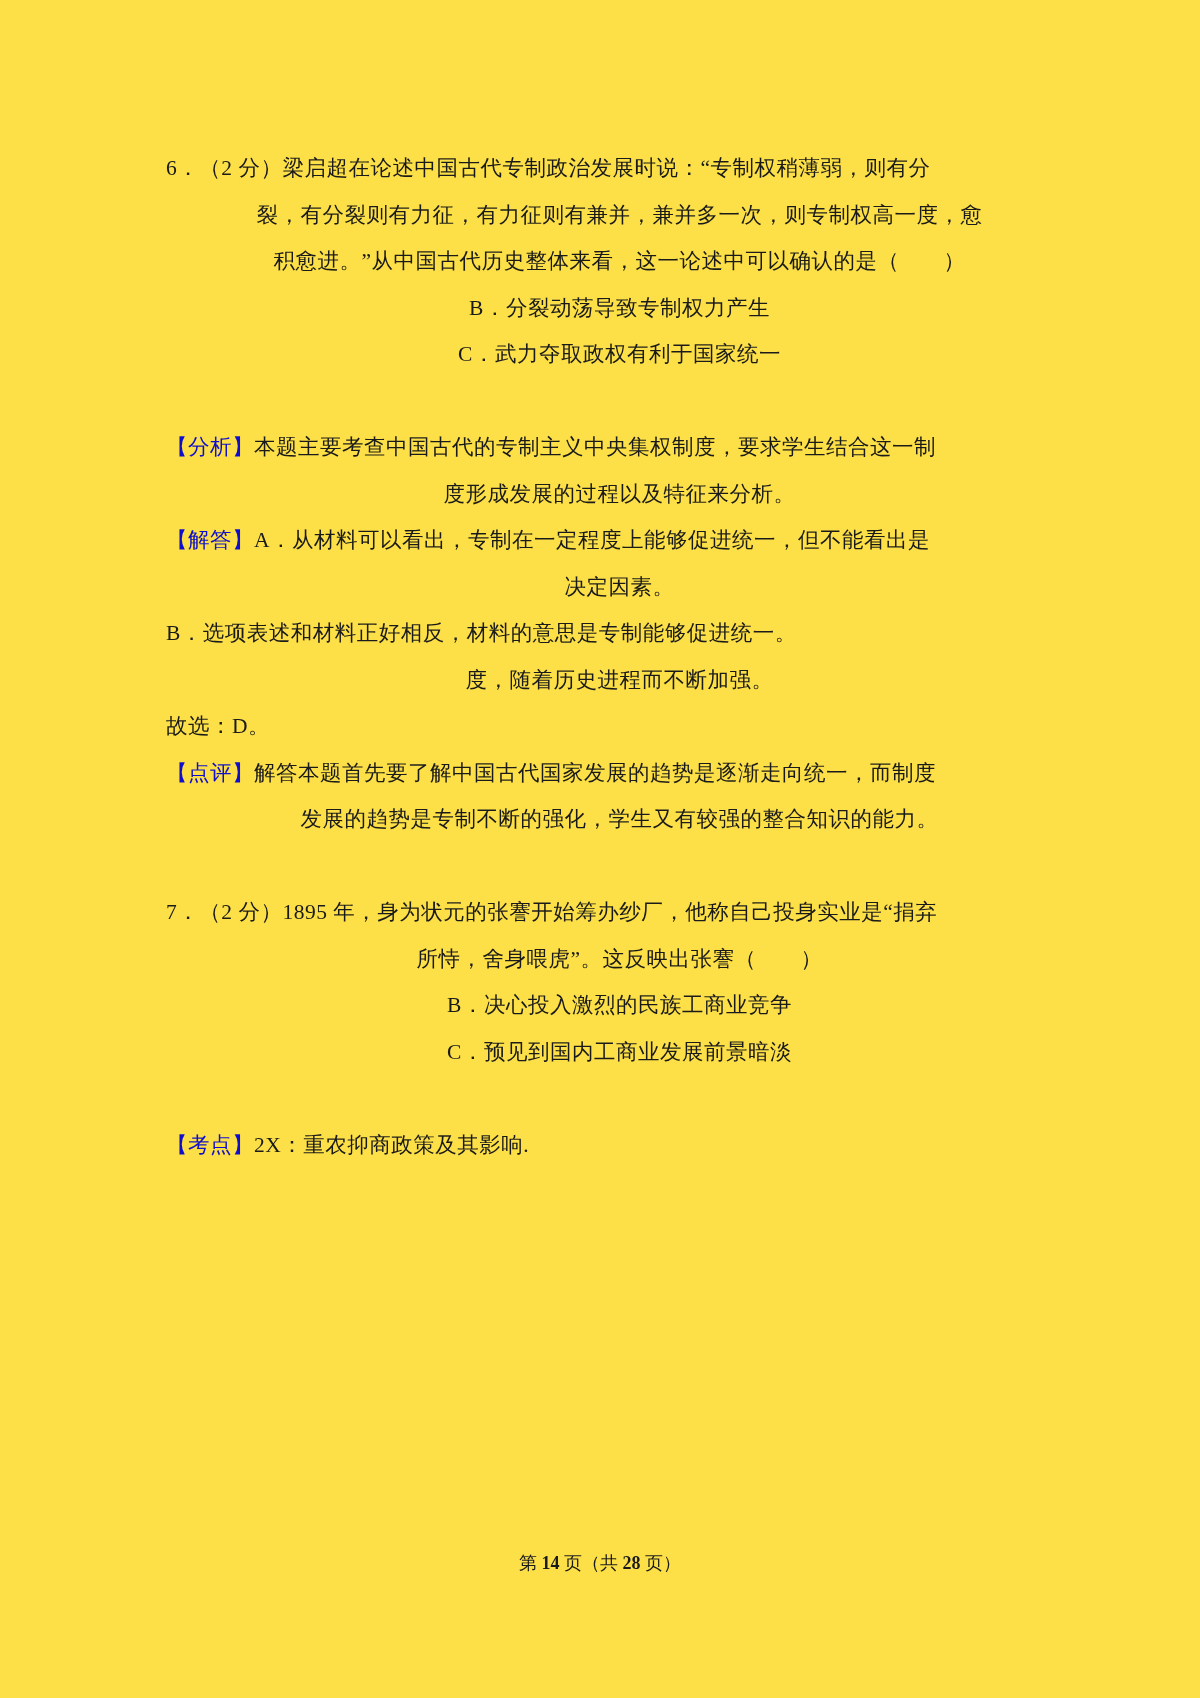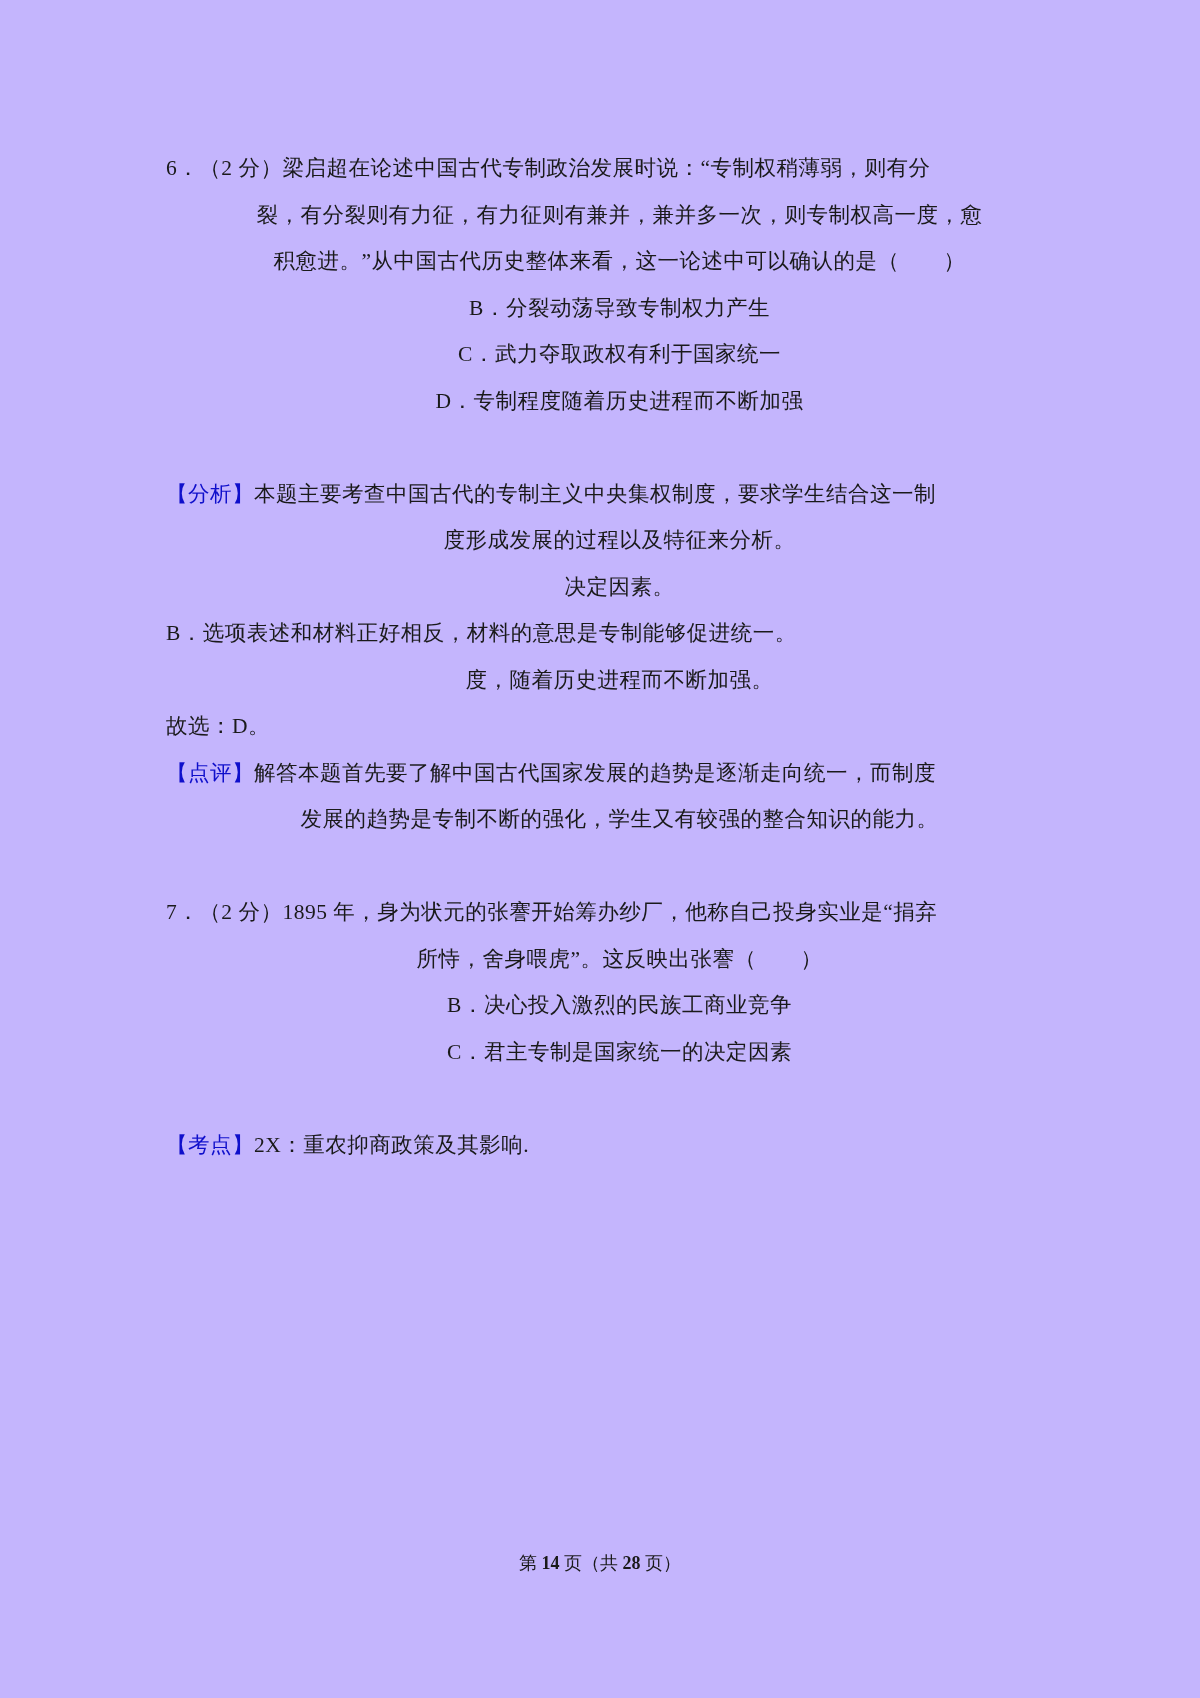--- a/index.html
+++ b/index.html
@@ -4,21 +4,21 @@
 <style>
   html, body {
     margin: 0;
     padding: 0;
     background: #ffffff;
   }
   .page {
     position: relative;
     width: 1200px;
     height: 1698px;
-    background: #c4b5fd;
+    background: #fde047;
     color: #1a1a1a;
     font-family: "Liberation Serif", "DejaVu Serif", serif;
     overflow: hidden;
   }
   .content {
     position: absolute;
     top: 145px;
     left: 166px;
     width: 890px;
   }
@@ -54,34 +54,34 @@
 </head>
 <body>
 
 <div class="page">
   <main class="content" id="content">
       <div class="line"><span>6．（2 分）梁启超在论述中国古代专制政治发展时说：“专制权稍薄弱，则有分</span></div>
       <div class="line indent-1"><span>裂，有分裂则有力征，有力征则有兼并，兼并多一次，则专制权高一度，愈</span></div>
       <div class="line indent-1"><span>积愈进。”从中国古代历史整体来看，这一论述中可以确认的是（　　）</span></div>
       <div class="line indent-1"><span>B．分裂动荡导致专制权力产生</span></div>
       <div class="line indent-1"><span>C．武力夺取政权有利于国家统一</span></div>
-      <div class="line indent-1"><span>D．专制程度随着历史进程而不断加强</span></div>
       <div class="line blank"></div>
       <div class="line"><span class="label">【分析】</span><span>本题主要考查中国古代的专制主义中央集权制度，要求学生结合这一制</span></div>
       <div class="line indent-1"><span>度形成发展的过程以及特征来分析。</span></div>
+      <div class="line"><span class="label">【解答】</span><span>A．从材料可以看出，专制在一定程度上能够促进统一，但不能看出是</span></div>
       <div class="line indent-1"><span>决定因素。</span></div>
       <div class="line"><span>B．选项表述和材料正好相反，材料的意思是专制能够促进统一。</span></div>
       <div class="line indent-1"><span>度，随着历史进程而不断加强。</span></div>
       <div class="line"><span>故选：D。</span></div>
       <div class="line"><span class="label">【点评】</span><span>解答本题首先要了解中国古代国家发展的趋势是逐渐走向统一，而制度</span></div>
       <div class="line indent-1"><span>发展的趋势是专制不断的强化，学生又有较强的整合知识的能力。</span></div>
       <div class="line blank"></div>
       <div class="line"><span>7．（2 分）1895 年，身为状元的张謇开始筹办纱厂，他称自己投身实业是“捐弃</span></div>
       <div class="line indent-1"><span>所恃，舍身喂虎”。这反映出张謇（　　）</span></div>
       <div class="line indent-1"><span>B．决心投入激烈的民族工商业竞争</span></div>
-      <div class="line indent-1"><span>C．君主专制是国家统一的决定因素</span></div>
+      <div class="line indent-1"><span>C．预见到国内工商业发展前景暗淡</span></div>
       <div class="line blank"></div>
       <div class="line"><span class="label">【考点】</span><span>2X：重农抑商政策及其影响.</span></div>
     </main>
   <footer class="footer">
     <span id="footer-text"><span>第 </span><b>14</b><span> 页（共 </span><b>28</b><span> 页）</span></span>
   </footer>
 </div>
 
 </body></html>

